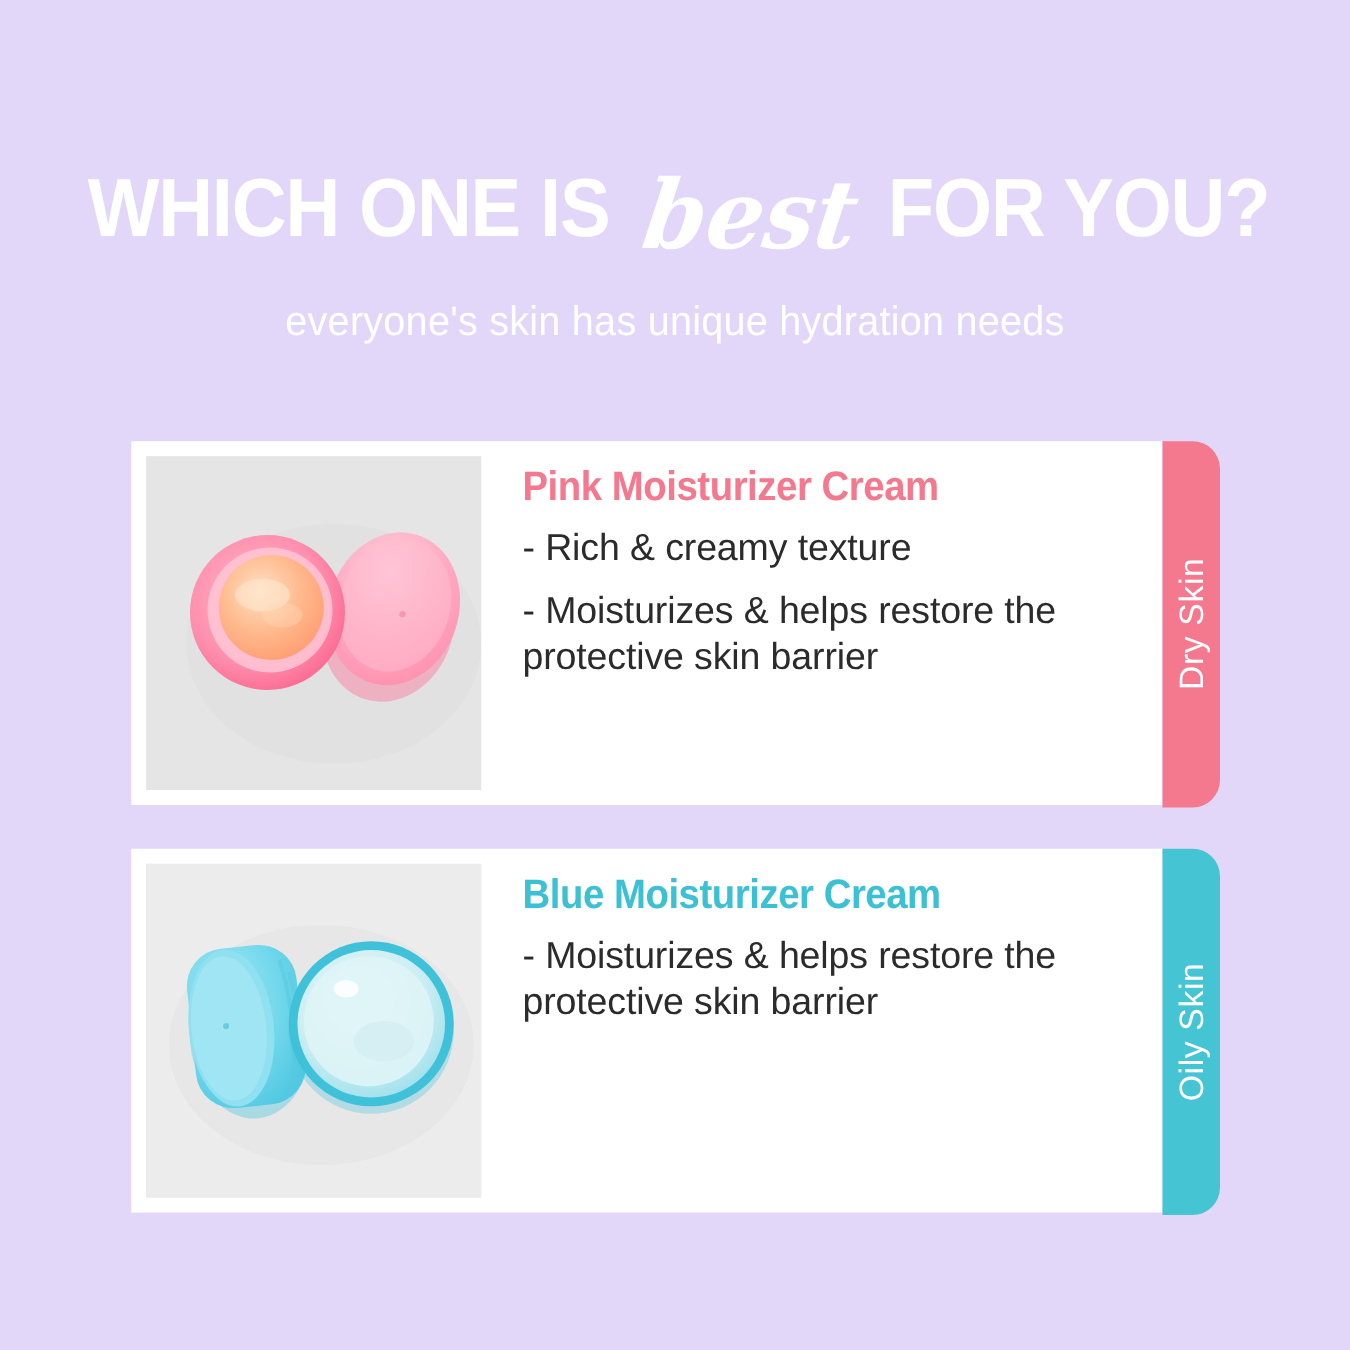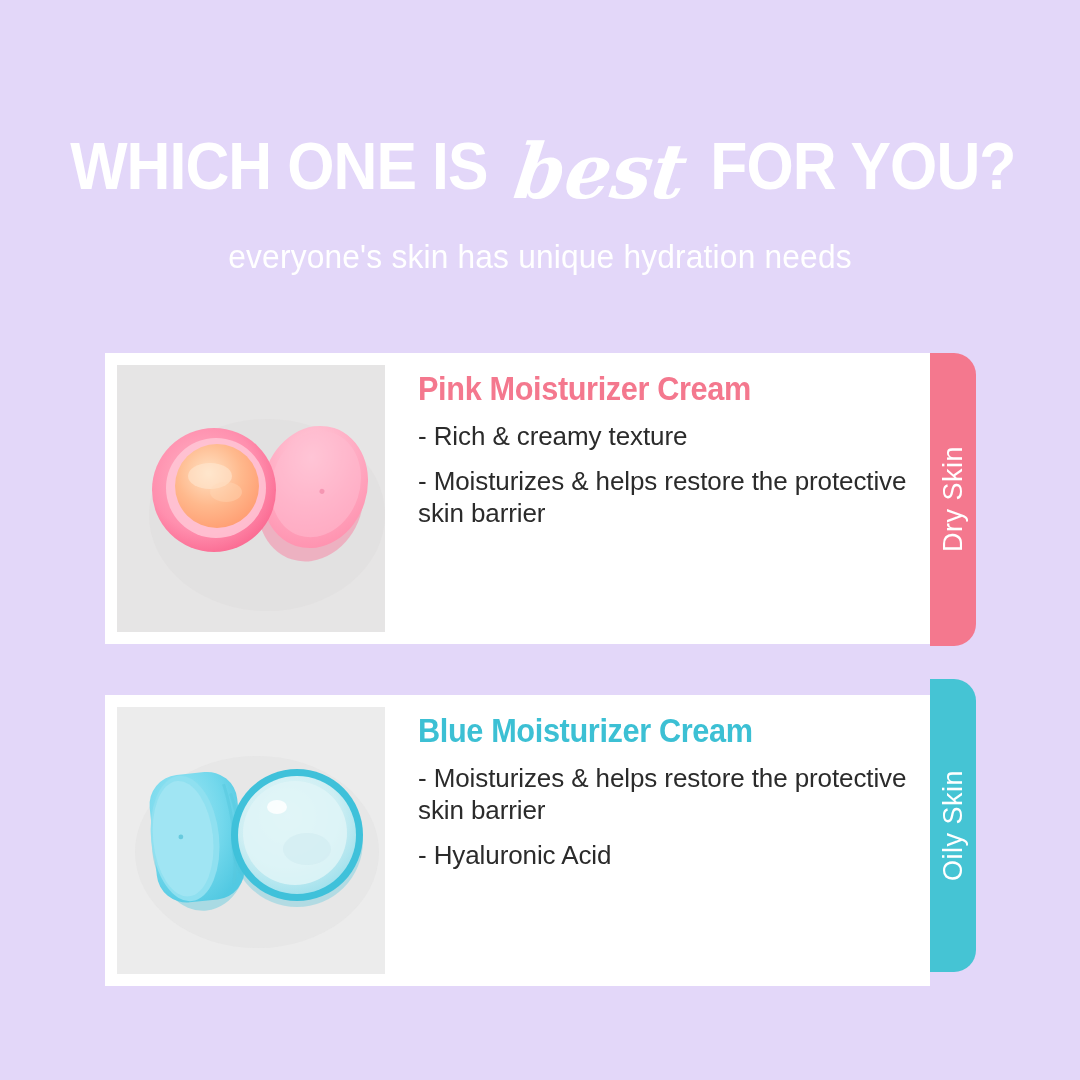--- a/index.html
+++ b/index.html
@@ -69,21 +69,21 @@
     position:absolute;
     left:105px;
     width:825px;
     background:#ffffff;
     display:flex;
     align-items:flex-start;
     padding:12px;
   }
 
   .card-1 { top:353px; height:291px; }
-  .card-2 { top:695px; height:291px; }
+  .card-2 { top:679px; height:291px; }
 
   .thumb {
     width:268px;
     height:267px;
     flex:0 0 268px;
     background:#e4e3e3;
     position:relative;
     overflow:hidden;
   }
 
@@ -102,21 +102,21 @@
     transform:scaleX(0.93);
     transform-origin:left center;
     white-space:nowrap;
     margin-bottom:12px;
   }
 
   .title-pink { color:#f4788e; }
   .title-blue { color:#3cc0d4; }
 
   .bullet {
-    font-size:26px;
+    font-size:30px;
     line-height:1.24;
     color:#2b2b2b;
     margin-bottom:13px;
     letter-spacing:-0.1px;
   }
   .bullet:last-child { margin-bottom:0; }
 
   
   .tab {
     position:absolute;
@@ -235,18 +235,17 @@
         <circle cx="0" cy="0" r="59" fill="url(#bgJar)"></circle>
         <circle cx="-2" cy="-2" r="52" fill="#dff4f7" opacity="0.85"></circle>
         <ellipse cx="-20" cy="-28" rx="10" ry="7" fill="#ffffff" opacity="0.85"></ellipse>
         <ellipse cx="10" cy="14" rx="24" ry="16" fill="#cdeaf0" opacity="0.5"></ellipse>
       </g>
     </svg>
   </div>
   <div class="card-body">
     <div class="card-title title-blue">Blue Moisturizer Cream</div>
     <div class="bullet">- Moisturizes &amp; helps restore the protective skin barrier</div>
-    <div class="bullet">- Hyaluronic Acid</div>
   </div>
 </div>
 <div class="tab tab-2">
   <span class="tab-label">Oily Skin</span>
 </div>
 
 </body></html>

